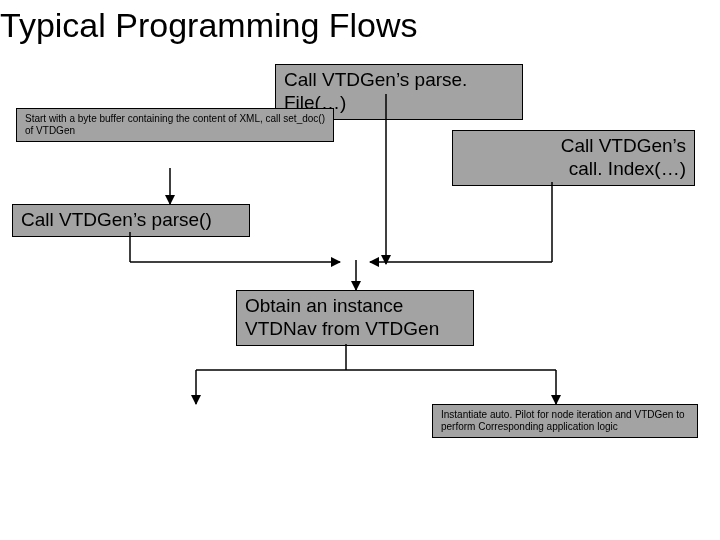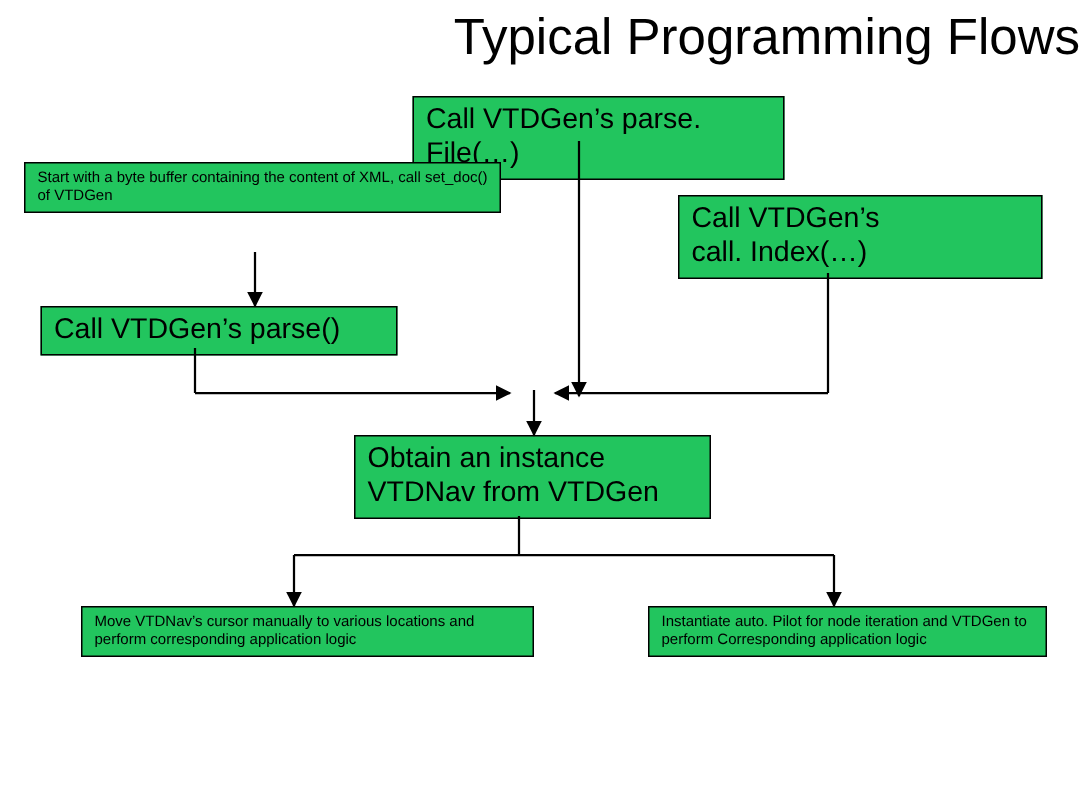--- a/index.html
+++ b/index.html
@@ -1,45 +1,44 @@
 <!DOCTYPE html>
 <html><head>
 <meta charset="utf-8">
 <style>
   html,body{margin:0;padding:0;width:720px;height:540px;background:#fff;font-family:"Tahoma","Verdana",sans-serif;font-size:16px;color:#000;overflow:hidden}
   .stage{position:relative;width:720px;height:540px}
-  h1.title{position:absolute;left:0;right:0;top:6px;margin:0;text-align:right;font-family:"Verdana",sans-serif;font-weight:400;font-size:34px}
-  .box{position:absolute;border:1.5px solid #000;background:#22c55e;padding:4px 8px;line-height:1.2}
+  h1.title{position:absolute;left:0;right:0;top:6px;margin:0;text-align:left;font-family:"Verdana",sans-serif;font-weight:400;font-size:34px}
+  .box{position:absolute;border:1.5px solid #000;background:#a3a3a3;padding:4px 8px;line-height:1.2}
   .xsmall{font-size:10px}
   .medium{font-size:19px}
-  .center{text-align:left}
+  .center{text-align:right}
   svg.wires{position:absolute;left:0;top:0;width:720px;height:540px;pointer-events:none}
 </style>
 </head>
 <body>
 <div class="stage">
 
 <h1 class="title">Typical Programming Flows</h1>
 
 <div class="box medium" style="left:275px;top:64px;width:230px;">Call VTDGen’s parse. File(…)</div>
 
 <div class="box xsmall" style="left:16px;top:108px;width:300px;">Start with a byte buffer containing the
  content of XML, call set_doc() of
  VTDGen</div>
 
 <div class="box medium center" style="left:452px;top:130px;width:225px;">
   <span>Call VTDGen’s</span><br>
   <span>call. Index(…)</span>
 </div>
 
-<div class="box medium" style="left:27px;top:204px;width:220px;">Call VTDGen’s parse()</div>
+<div class="box medium" style="left:12px;top:204px;width:220px;">Call VTDGen’s parse()</div>
 
 <div class="box medium" style="left:236px;top:290px;width:220px;">Obtain an instance VTDNav from VTDGen</div>
 
-<div class="box xsmall" style="left:54px;top:404px;width:284px;">Move VTDNav’s cursor manually to various locations and perform corresponding application logic</div>
 
 <div class="box xsmall" style="left:432px;top:404px;width:248px;">Instantiate auto. Pilot for node iteration and VTDGen to perform Corresponding application logic</div>
 
 <svg class="wires">
   <defs>
     <marker id="arr" viewBox="0 0 10 10" refX="9" refY="5" markerWidth="7" markerHeight="7" orient="auto-start-reverse">
       <path d="M 0 0 L 10 5 L 0 10 z" fill="#000"></path>
     </marker>
   </defs>
 

